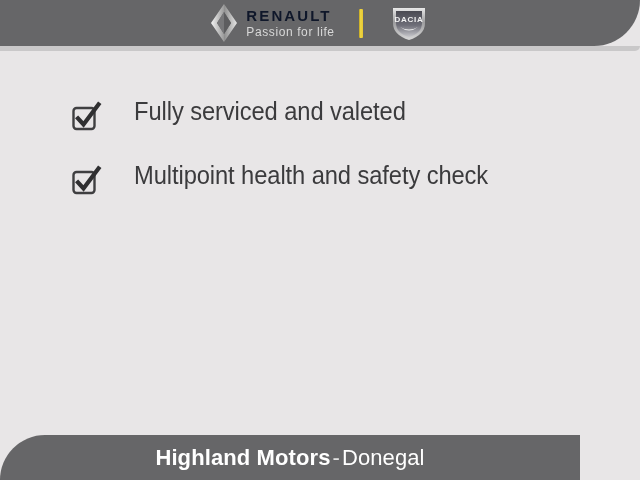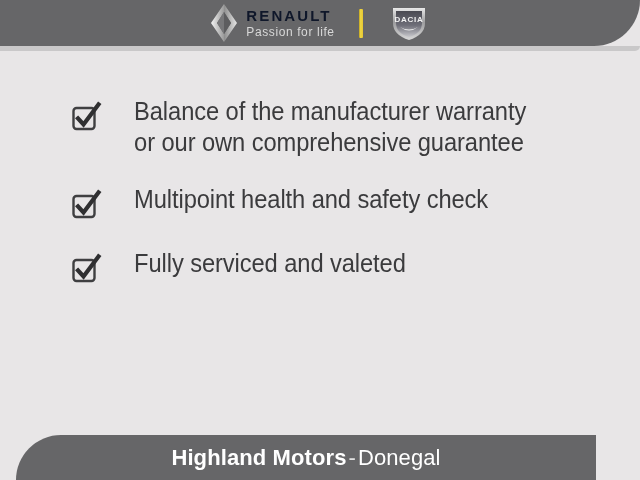--- a/index.html
+++ b/index.html
@@ -156,21 +156,21 @@
     position: absolute;
     left: 0;
     top: 431px;
     width: 640px;
     height: 4px;
     background: #e8e6e7;
     z-index: 2;
   }
   .footer-bar {
     position: absolute;
-    left: 16px;
+    left: 0;
     bottom: 0;
     width: 580px;
     height: 45px;
     background: #666668;
     border-top-left-radius: 45px;
     display: flex;
     align-items: center;
     justify-content: center;
     z-index: 3;
   }
@@ -251,58 +251,46 @@
           <text x="22" y="19" text-anchor="middle" fill="#f2f2f2" font-family="Liberation Sans, sans-serif" font-size="8" font-weight="bold" letter-spacing="0.7">DACIA</text>
         </svg>
       </span>
     </div>
 
   </div>
 
   <div class="content">
     <div class="list">
 
+
+
       <div class="feature-row">
         <div class="check-cell">
           <span>
             <svg class="check-icon" viewBox="0 0 34 34" aria-hidden="true">
               <rect x="3.5" y="8" width="21" height="21" rx="3" ry="3" fill="none" stroke="#3f3f41" stroke-width="2.4"></rect>
               <path d="M8 18.5 L13.5 24.5 L28.5 4.5" fill="none" stroke="#2f2f31" stroke-width="4.2" stroke-linecap="square" stroke-linejoin="miter"></path>
             </svg>
           </span>
         </div>
-        <div class="feature-text">Balance of the manufacturer warranty
-or our own comprehensive guarantee</div>
+        <div class="feature-text">Fully serviced and valeted</div>
       </div>
-
 
       <div class="feature-row">
         <div class="check-cell">
           <span>
             <svg class="check-icon" viewBox="0 0 34 34" aria-hidden="true">
               <rect x="3.5" y="8" width="21" height="21" rx="3" ry="3" fill="none" stroke="#3f3f41" stroke-width="2.4"></rect>
               <path d="M8 18.5 L13.5 24.5 L28.5 4.5" fill="none" stroke="#2f2f31" stroke-width="4.2" stroke-linecap="square" stroke-linejoin="miter"></path>
             </svg>
           </span>
         </div>
         <div class="feature-text">Multipoint health and safety check</div>
       </div>
 
-      <div class="feature-row">
-        <div class="check-cell">
-          <span>
-            <svg class="check-icon" viewBox="0 0 34 34" aria-hidden="true">
-              <rect x="3.5" y="8" width="21" height="21" rx="3" ry="3" fill="none" stroke="#3f3f41" stroke-width="2.4"></rect>
-              <path d="M8 18.5 L13.5 24.5 L28.5 4.5" fill="none" stroke="#2f2f31" stroke-width="4.2" stroke-linecap="square" stroke-linejoin="miter"></path>
-            </svg>
-          </span>
-        </div>
-        <div class="feature-text">Fully serviced and valeted</div>
-      </div>
-
     </div>
   </div>
 
   <div class="footer-gap"></div>
   <div class="footer-bar">
     <div class="footer-text">
       <span class="dealer-name">Highland Motors</span><span class="dealer-sep">-</span><span class="dealer-location">Donegal</span>
     </div>
   </div>
 

